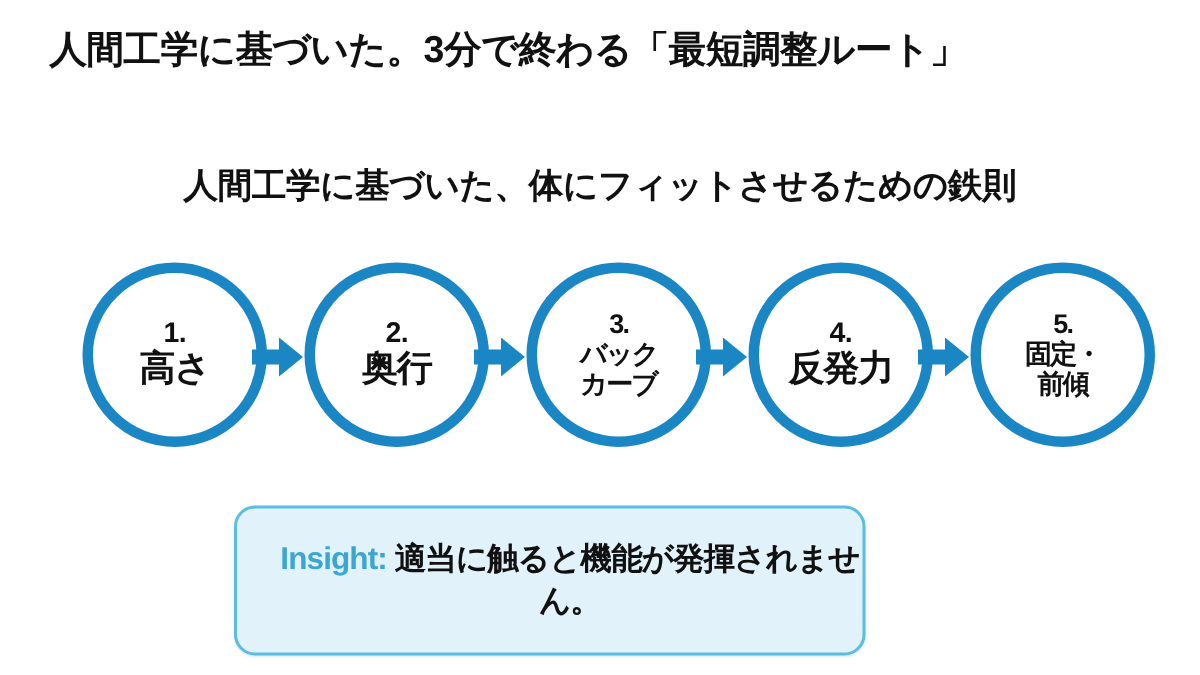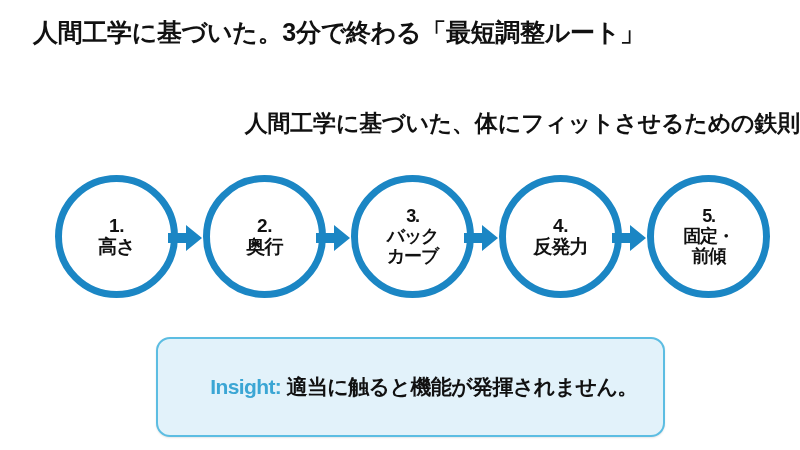--- a/index.html
+++ b/index.html
@@ -33,21 +33,21 @@
     letter-spacing: -0.3px;
     white-space: nowrap;
   }
 
   
   .subtitle {
     position: absolute;
     left: 0;
     top: 108px;
     width: 800px;
-    text-align: right;
+    text-align: center;
     font-size: 23px;
     font-weight: bold;
     color: #111111;
     letter-spacing: -0.2px;
     white-space: nowrap;
   }
 
   
   .flow {
     position: absolute;
@@ -74,21 +74,21 @@
   }
 
   .node .num {
     font-size: 19px;
     font-weight: bold;
     color: #111111;
     line-height: 1.05;
     letter-spacing: -0.5px;
   }
   .node .lbl {
-    font-size: 19px;
+    font-size: 24px;
     font-weight: bold;
     color: #111111;
     line-height: 1.12;
     letter-spacing: -0.8px;
     text-align: center;
     white-space: nowrap;
   }
   .node.three .num,
   .node.three .lbl,
   .node.five .num,
@@ -104,21 +104,21 @@
     height: 30px;
     z-index: 3;
   }
   .arrow svg { display: block; }
 
   
   .insight-box {
     position: absolute;
     left: 156px;
     top: 337px;
-    width: 509px;
+    width: 421px;
     height: 100px;
     box-sizing: border-box;
     background: #E2F2FA;
     border: 2px solid #5CBDE2;
     border-radius: 14px;
     display: flex;
     align-items: center;
     justify-content: center;
     box-shadow: 0 1px 2px rgba(0,0,0,0.10);
     padding-left: 27px;

